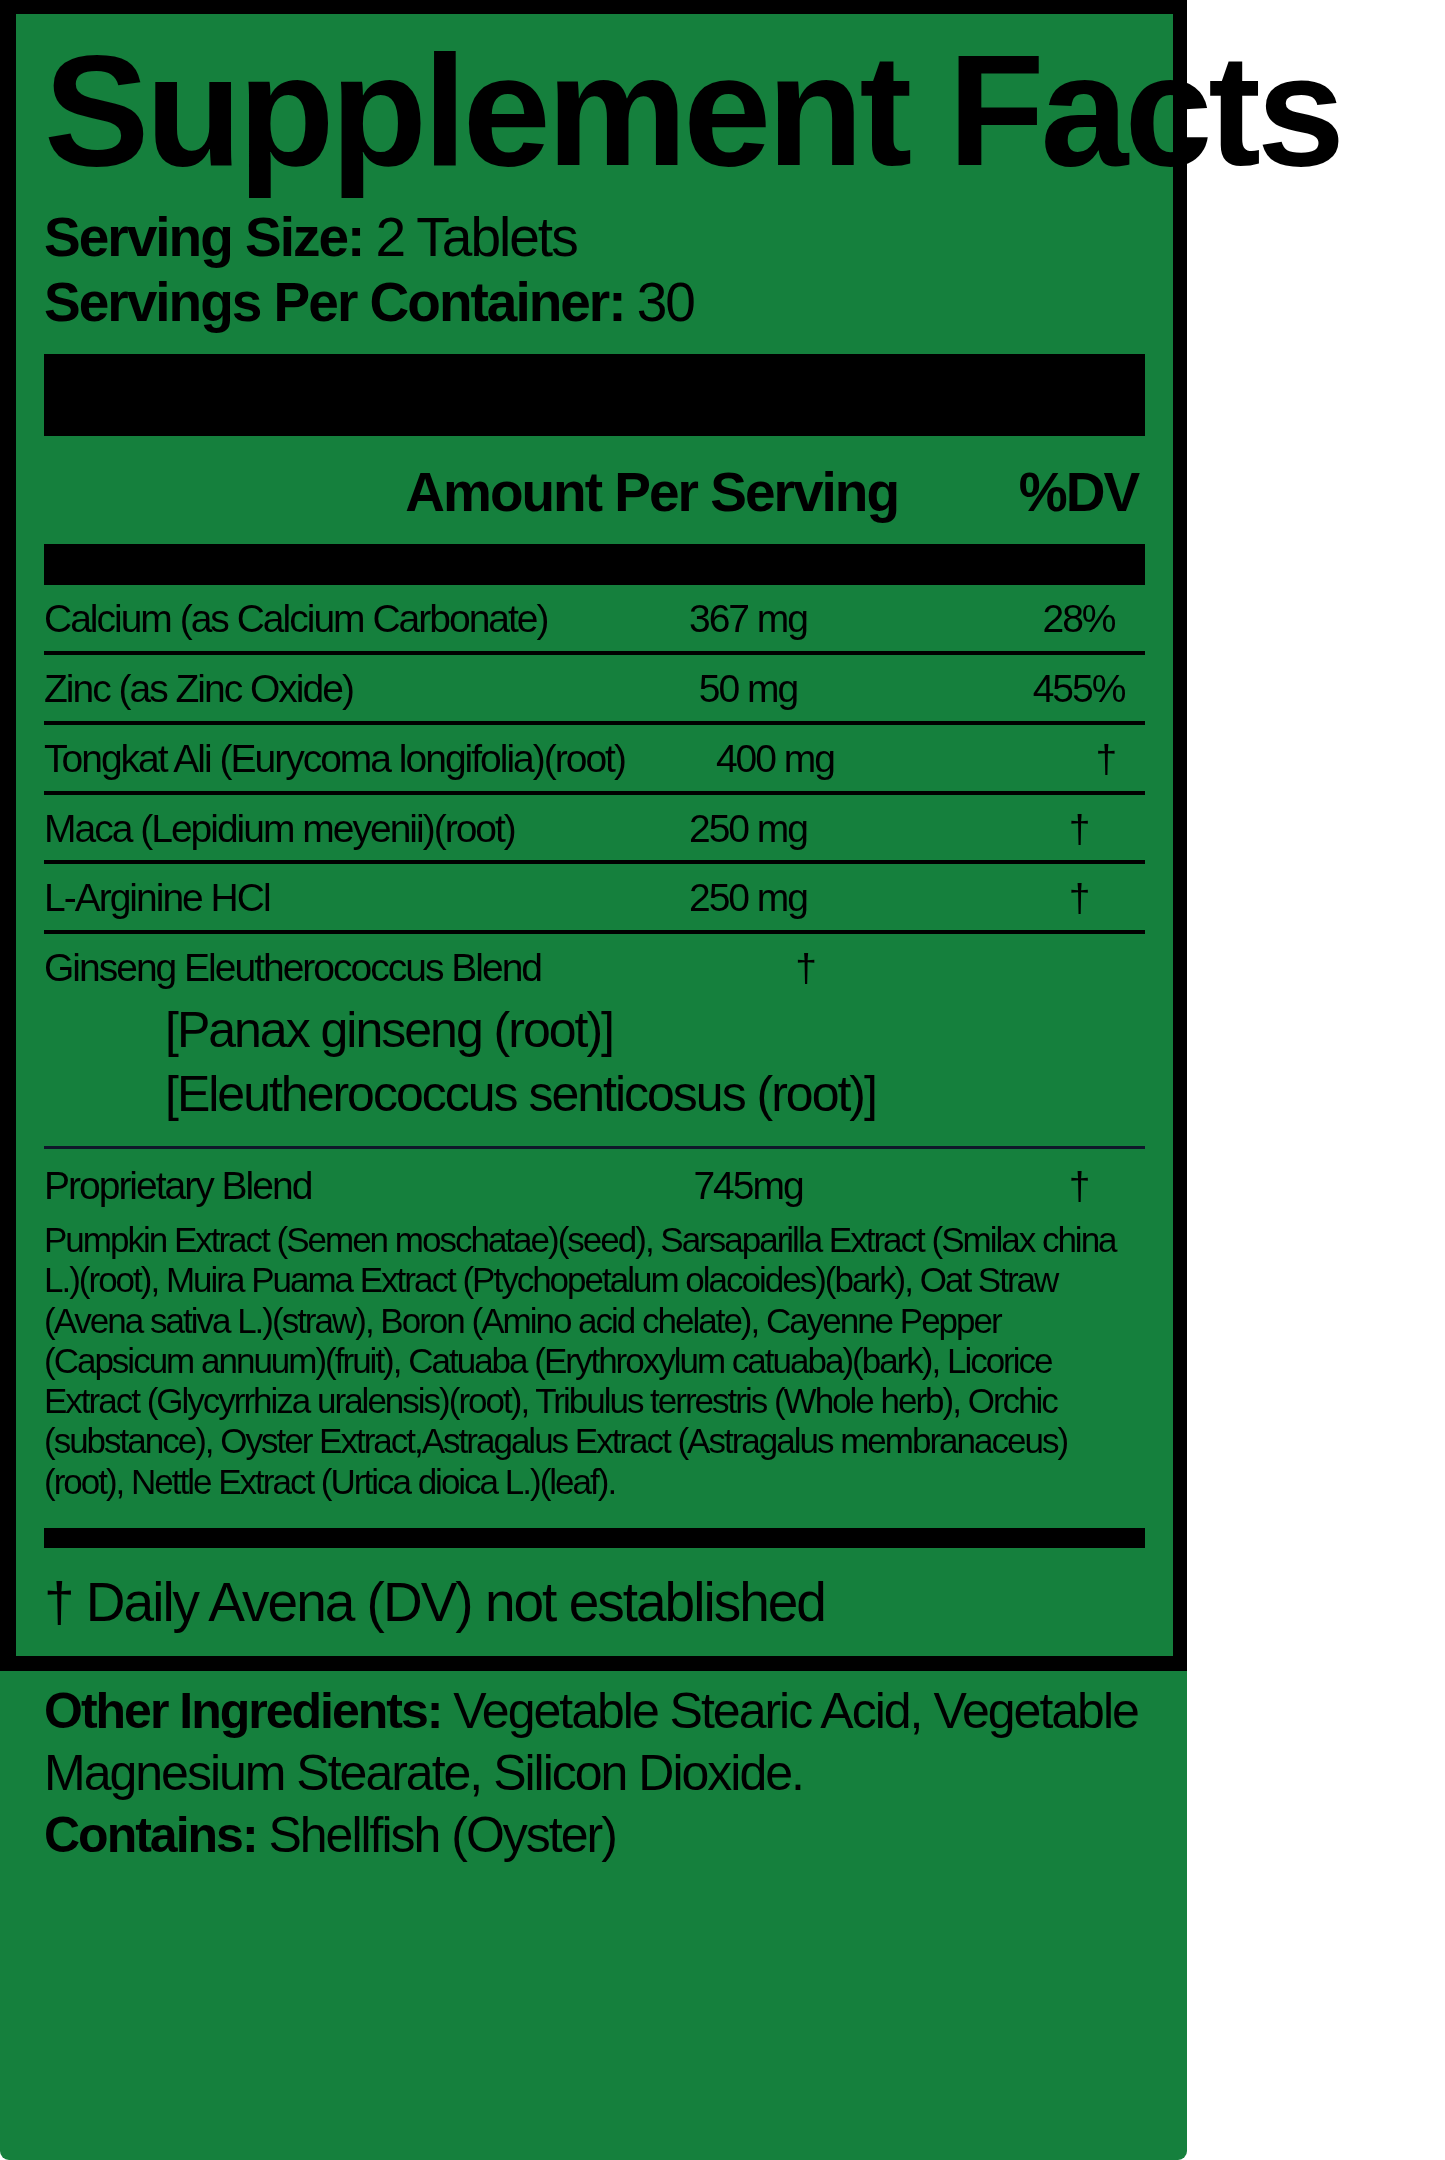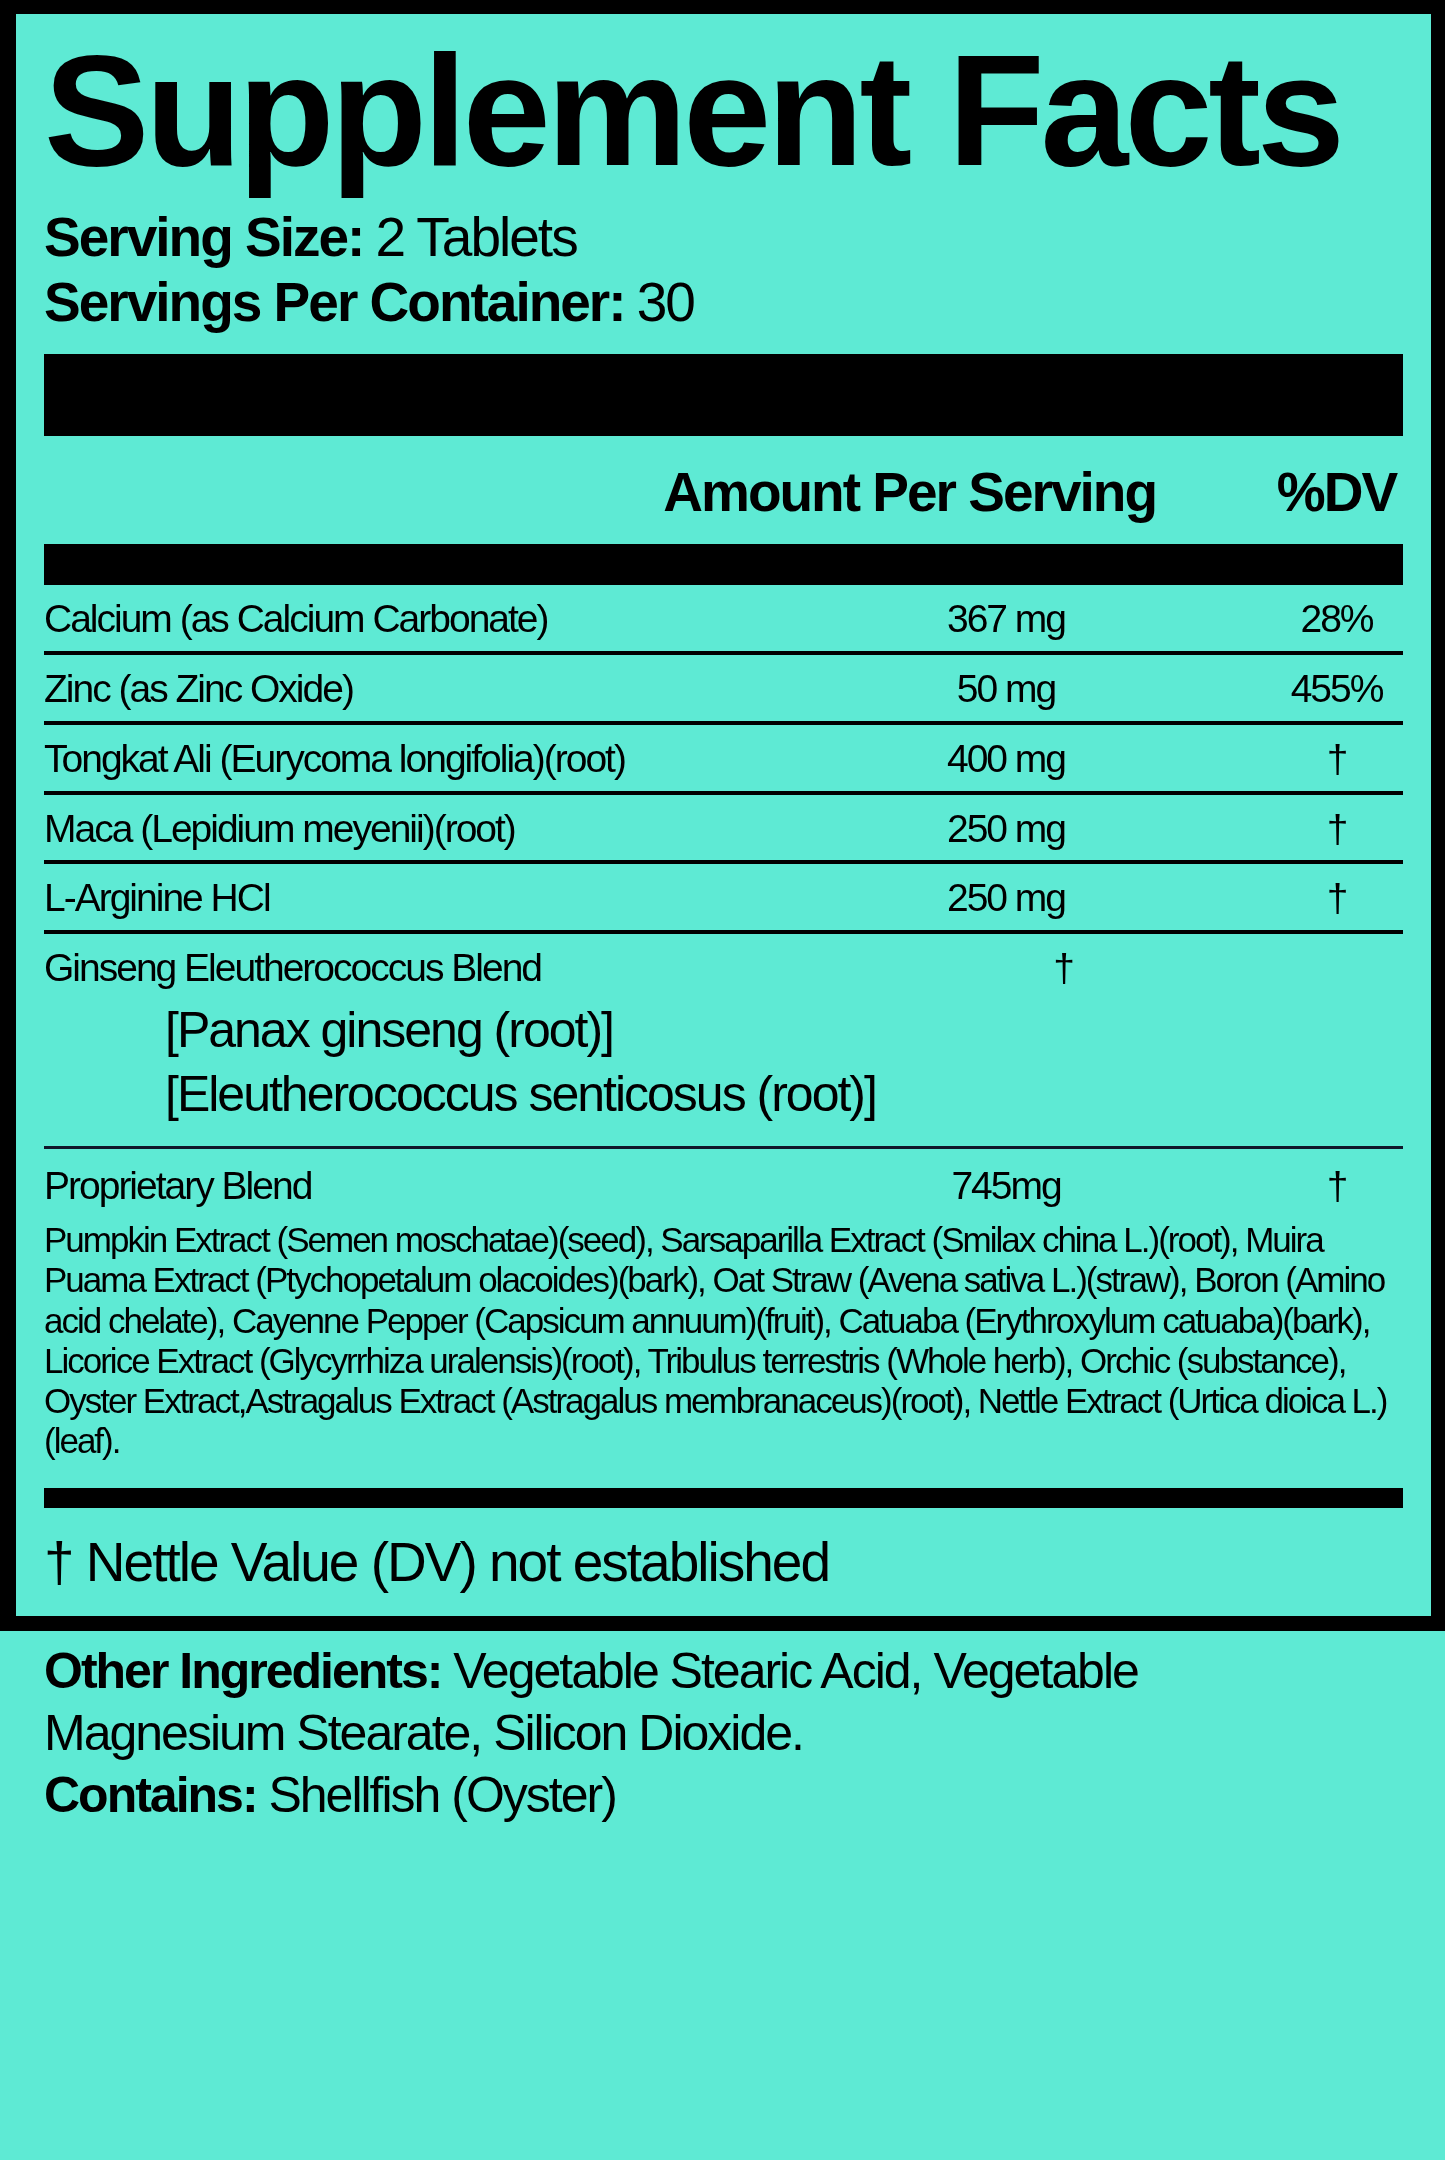--- a/index.html
+++ b/index.html
@@ -1,21 +1,21 @@
 <!DOCTYPE html>
 <html><head>
 <meta charset="utf-8">
 <style>
   * { margin:0; padding:0; box-sizing:border-box; }
   html,body { background:#ffffff; }
   body {
     width:1445px; height:2160px; overflow:hidden;
     color:#000; font-family:"Liberation Sans", sans-serif;
   }
-  .label { width:1445px; height:2160px; background:#5eead4; }
+  .label { width:1187px; height:2160px; background:#15803d;border-radius:9px; }
 
   .box {
     border:14px solid #000;
     border-left-width:16px;
     border-right-width:14px;
     border-bottom-width:15px;
     padding:0 28px 10px 28px;
   }
 
   .title {
@@ -130,21 +130,21 @@
     <div class="row row-prop">
       <span class="name">Proprietary Blend</span>
       <span class="amt">745mg</span>
       <span class="dv">†</span>
     </div>
 
     <p class="blend-desc">Pumpkin Extract (Semen moschatae)(seed), Sarsaparilla Extract (Smilax china L.)(root), Muira Puama Extract (Ptychopetalum olacoides)(bark), Oat Straw (Avena sativa L.)(straw), Boron (Amino acid chelate), Cayenne Pepper (Capsicum annuum)(fruit), Catuaba (Erythroxylum catuaba)(bark), Licorice Extract (Glycyrrhiza uralensis)(root), Tribulus terrestris (Whole herb), Orchic (substance), Oyster Extract,Astragalus Extract (Astragalus membranaceus)(root), Nettle Extract (Urtica dioica L.)(leaf).</p>
 
     <div class="bar bar-sm"></div>
 
-    <p class="footnote">† Nettle Value (DV) not established</p>
+    <p class="footnote">† Daily Avena (DV) not established</p>
   </div>
 
   <div class="other">
     <p>
       <span class="b">Other Ingredients:</span><span> Vegetable Stearic Acid, Vegetable Magnesium Stearate, Silicon Dioxide.</span>
     </p>
     <p>
       <span class="b">Contains:</span><span> Shellfish (Oyster)</span>
     </p>
   </div>

